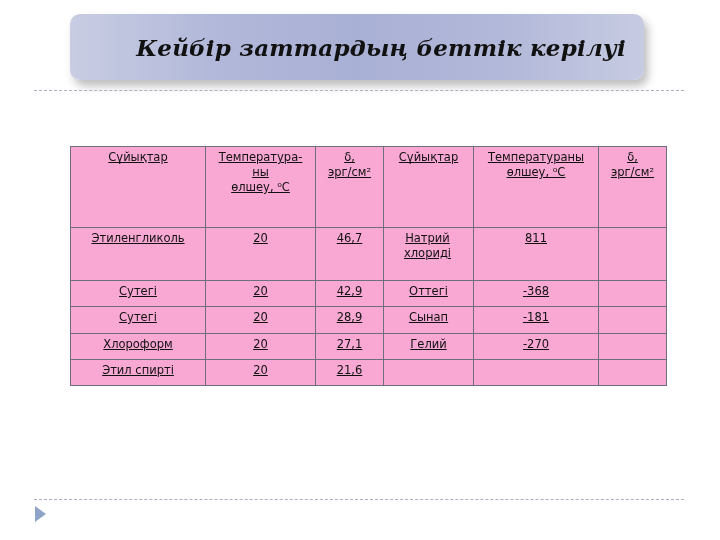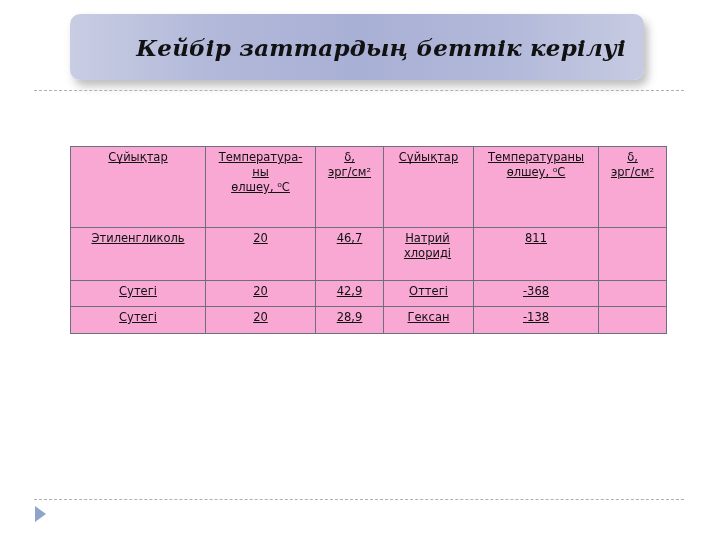--- a/index.html
+++ b/index.html
@@ -88,18 +88,34 @@
     <td>20</td>
     <td>42,9</td>
     <td>Оттегі</td>
     <td>-368</td>
     <td></td>
   </tr>
   <tr style="height:27px">
     <td>Сутегі</td>
     <td>20</td>
     <td>28,9</td>
-    <td>Гексан</td>
-    <td>-138</td>
+    <td>Сынап</td>
+    <td>-181</td>
+    <td></td>
+  </tr>
+  <tr style="height:26px">
+    <td>Хлороформ</td>
+    <td>20</td>
+    <td>27,1</td>
+    <td>Гелий</td>
+    <td>-270</td>
+    <td></td>
+  </tr>
+  <tr style="height:26px">
+    <td>Этил спирті</td>
+    <td>20</td>
+    <td>21,6</td>
+    <td></td>
+    <td></td>
     <td></td>
   </tr>
 </tbody>
   </table>
 
 </body></html>

